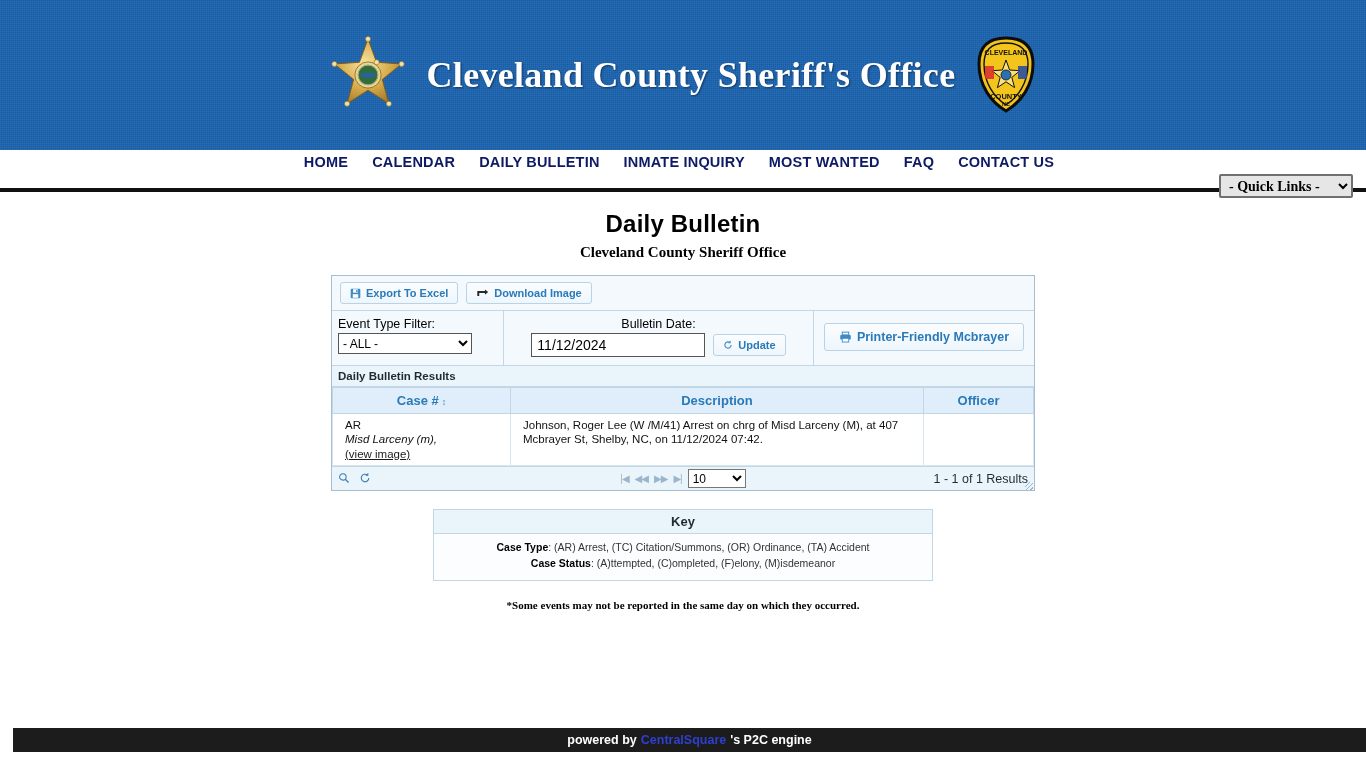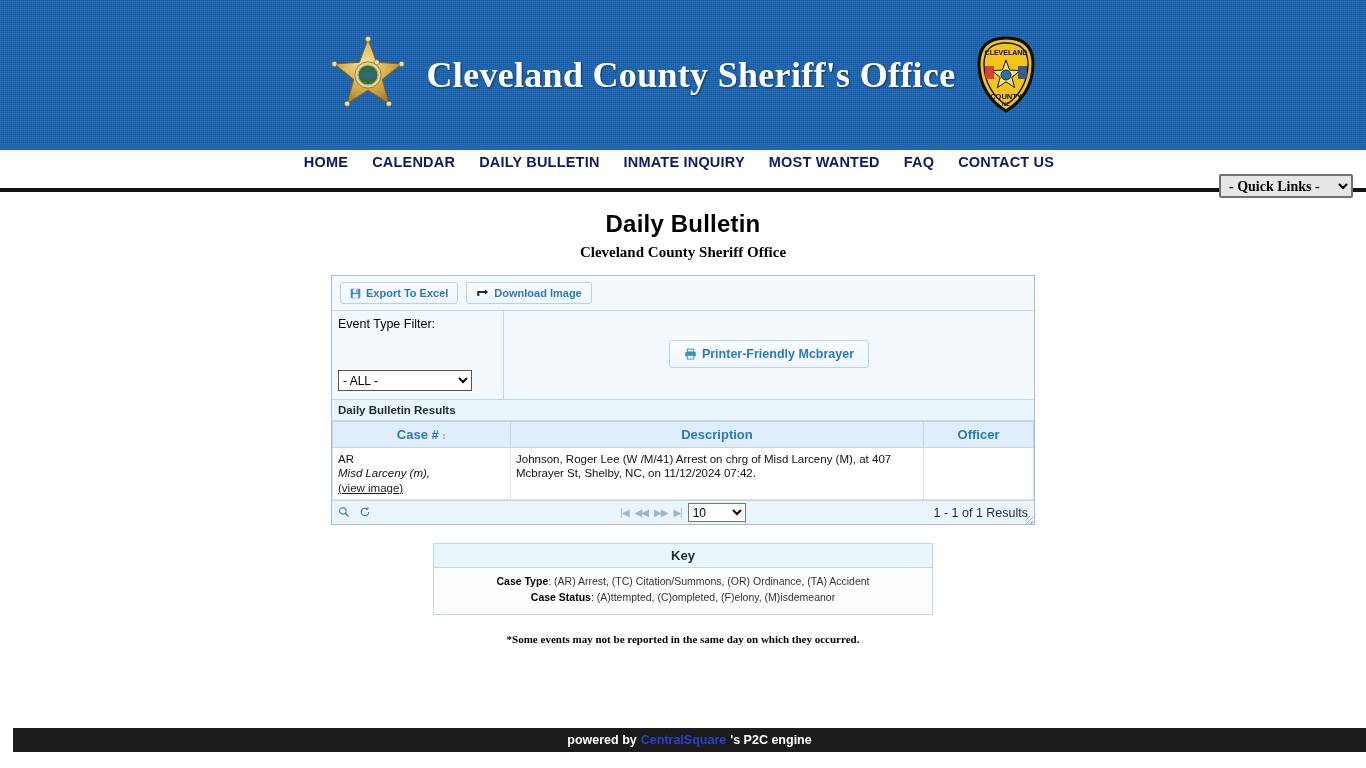--- a/index.html
+++ b/index.html
@@ -157,21 +157,20 @@
   .filter-label.center { text-align: center; font-weight: normal; }
   select.etf-select {
     width: 134px;
     height: 21px;
     font-size: 12px;
     font-family: "Liberation Sans", sans-serif;
     border: 1px solid #555;
     background: #fff;
     color: #000;
     cursor: pointer;
-    margin-top: 37px;
   }
   .date-row { display: flex; align-items: center; justify-content: center; gap: 8px; }
   input.date-input {
     width: 174px;
     height: 24px;
     font-size: 14px;
     font-family: "Liberation Sans", sans-serif;
     color: #000;
     padding: 2px 5px;
     border: 1px solid #555;
@@ -196,21 +195,21 @@
     font-weight: bold;
     padding: 5px 15px;
     border: 1px solid #c3d6e6;
     text-align: center;
   }
   table.grid th .sorticon { font-size: 9px; margin-left: 3px; color:#3c8dc7; }
   table.grid td {
     border: 1px solid #d7e5ef;
     font-size: 11.5px;
     color: #111;
-    padding: 4px 5px;
+    padding: 4px 12px;
     vertical-align: top;
     line-height: 1.25;
   }
   td.case-col { width: 178px; }
   td.officer-col { width: 110px; }
   .case-type { display:block; }
   .case-charge { display:block; font-style: italic; }
   .view-image { color: #1a1a1a; text-decoration: underline; cursor: pointer; }
 
   .grid-footer {
@@ -378,20 +377,35 @@
 
     <div class="filterbar">
 
       <div class="filter-cell etf">
         <span class="filter-label">Event Type Filter:</span>
         <select class="etf-select">
           <option>- ALL -</option>
         </select>
       </div>
 
+      <div class="filter-cell date">
+        <span class="filter-label center">Bulletin Date:</span>
+        <div class="date-row">
+          <input class="date-input" type="text" value="11/12/2024" style="">
+          <div class="btn">
+            <span class="ic">
+              <svg width="10" height="10" viewBox="0 0 16 16">
+                <path d="M13 8 a5 5 0 1 1 -1.7 -3.8" fill="none" stroke="#3c8dc7" stroke-width="1.8"></path>
+                <path d="M12.2 0.8 L12.2 5 L8 5 Z" fill="#3c8dc7"></path>
+              </svg>
+            </span>
+            <span>Update</span>
+          </div>
+        </div>
+      </div>
 
       <div class="filter-cell print">
         <div class="btn btn-print">
           <span class="ic">
             <svg width="13" height="12" viewBox="0 0 16 14">
               <rect x="4" y="1" width="8" height="3.4" fill="none" stroke="#3c8dc7" stroke-width="1.2"></rect>
               <rect x="1.5" y="4.6" width="13" height="5.6" rx="1" fill="#3c8dc7"></rect>
               <rect x="4" y="8.6" width="8" height="4.6" fill="#ffffff" stroke="#3c8dc7" stroke-width="1.1"></rect>
             </svg>
           </span>

